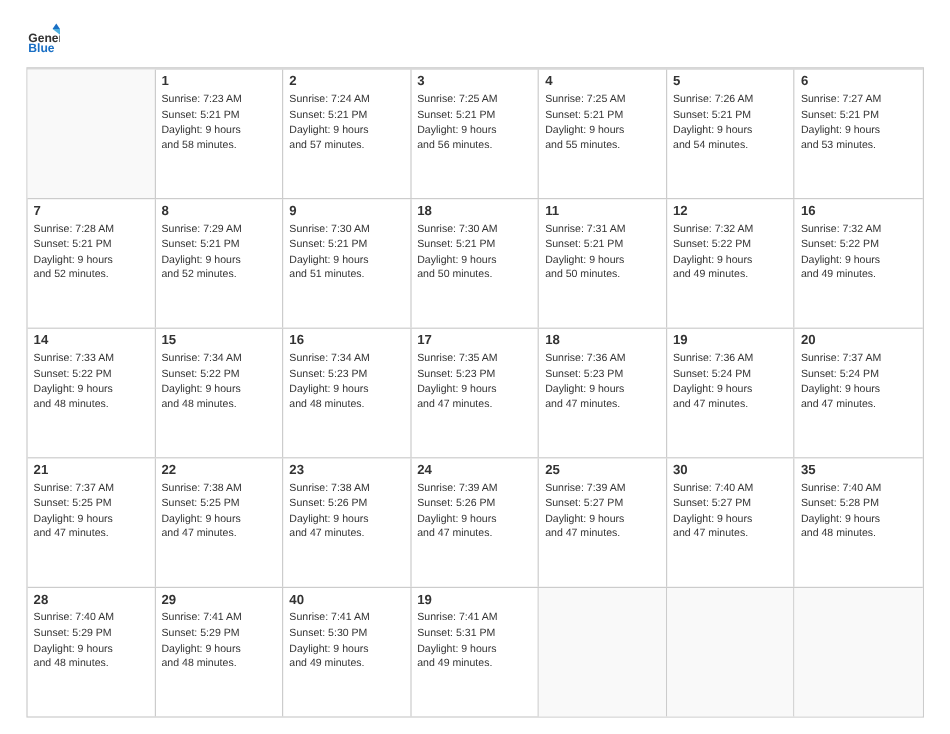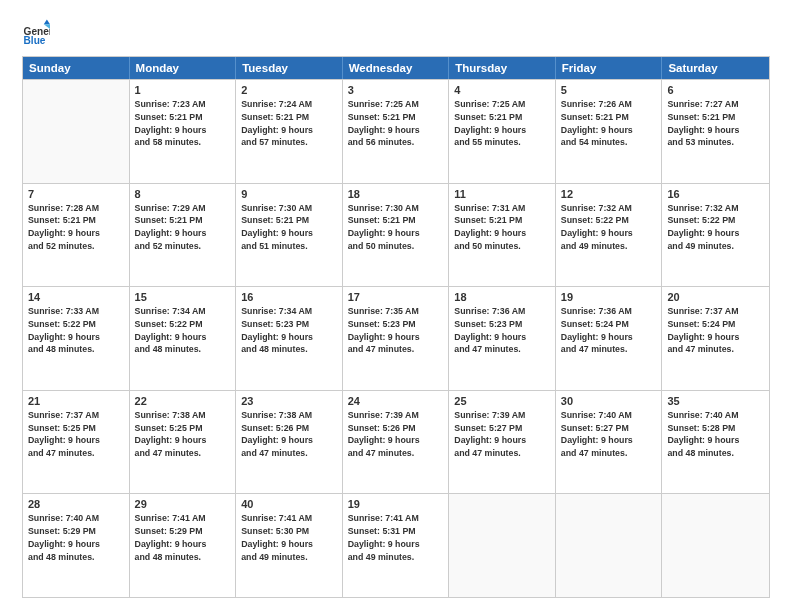--- a/index.html
+++ b/index.html
@@ -91,21 +91,20 @@
       font-size: 11px;
       font-weight: bold;
       color: #333;
       margin-bottom: 2px;
       display: block;
     }
     .day-info {
       font-size: 8.8px;
       line-height: 1.45;
       color: #333;
-      font-weight: bold;
     }
   </style>
 </head>
 <body>
 
 <div class="page">
   <div class="header">
     <div class="logo">
       <svg class="logo-icon" viewBox="0 0 36 36">
         <text x="2" y="22" font-size="13" font-weight="bold" fill="#333">General</text>
@@ -114,29 +113,20 @@
         <polygon points="28,8 36,8 36,14" fill="#4eb0e0"></polygon>
       </svg>
     </div>
     <div class="title-block">
       <div class="main-title"></div>
       <div class="sub-title"></div>
     </div>
   </div>
 
   <div class="calendar">
-    <div class="cal-header-row">
-    <div class="cal-header-cell">Sunday</div>
-        <div class="cal-header-cell">Monday</div>
-        <div class="cal-header-cell">Tuesday</div>
-        <div class="cal-header-cell">Wednesday</div>
-        <div class="cal-header-cell">Thursday</div>
-        <div class="cal-header-cell">Friday</div>
-        <div class="cal-header-cell">Saturday</div>
-      </div>
     <div class="cal-body">
     <div class="cal-week">
           <div class="cal-cell empty"></div>
           <div class="cal-cell">
             <span class="day-num">1</span>
             <div class="day-info">Sunrise: 7:23 AM<br>Sunset: 5:21 PM<br>Daylight: 9 hours<br>and 58 minutes.</div>
           </div>
           <div class="cal-cell">
             <span class="day-num">2</span>
             <div class="day-info">Sunrise: 7:24 AM<br>Sunset: 5:21 PM<br>Daylight: 9 hours<br>and 57 minutes.</div>

